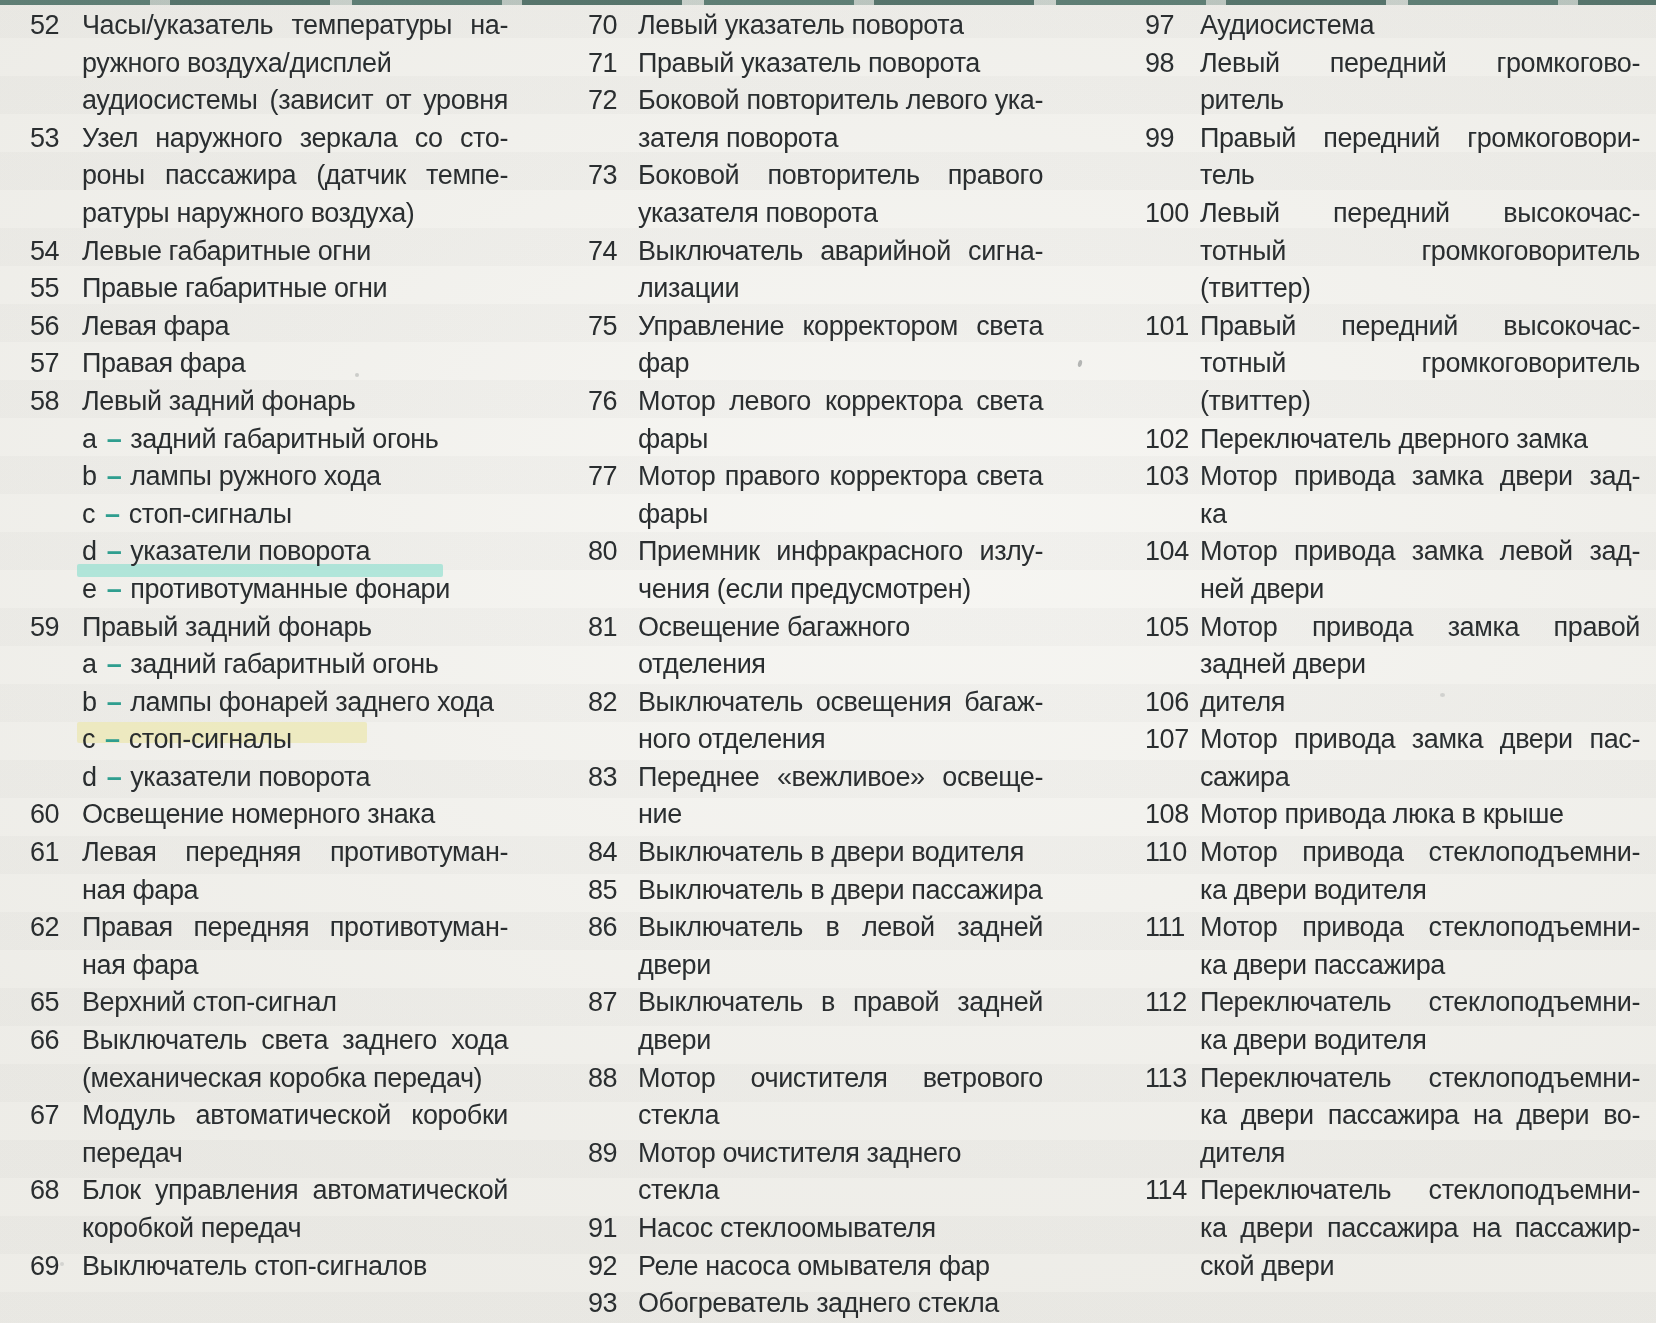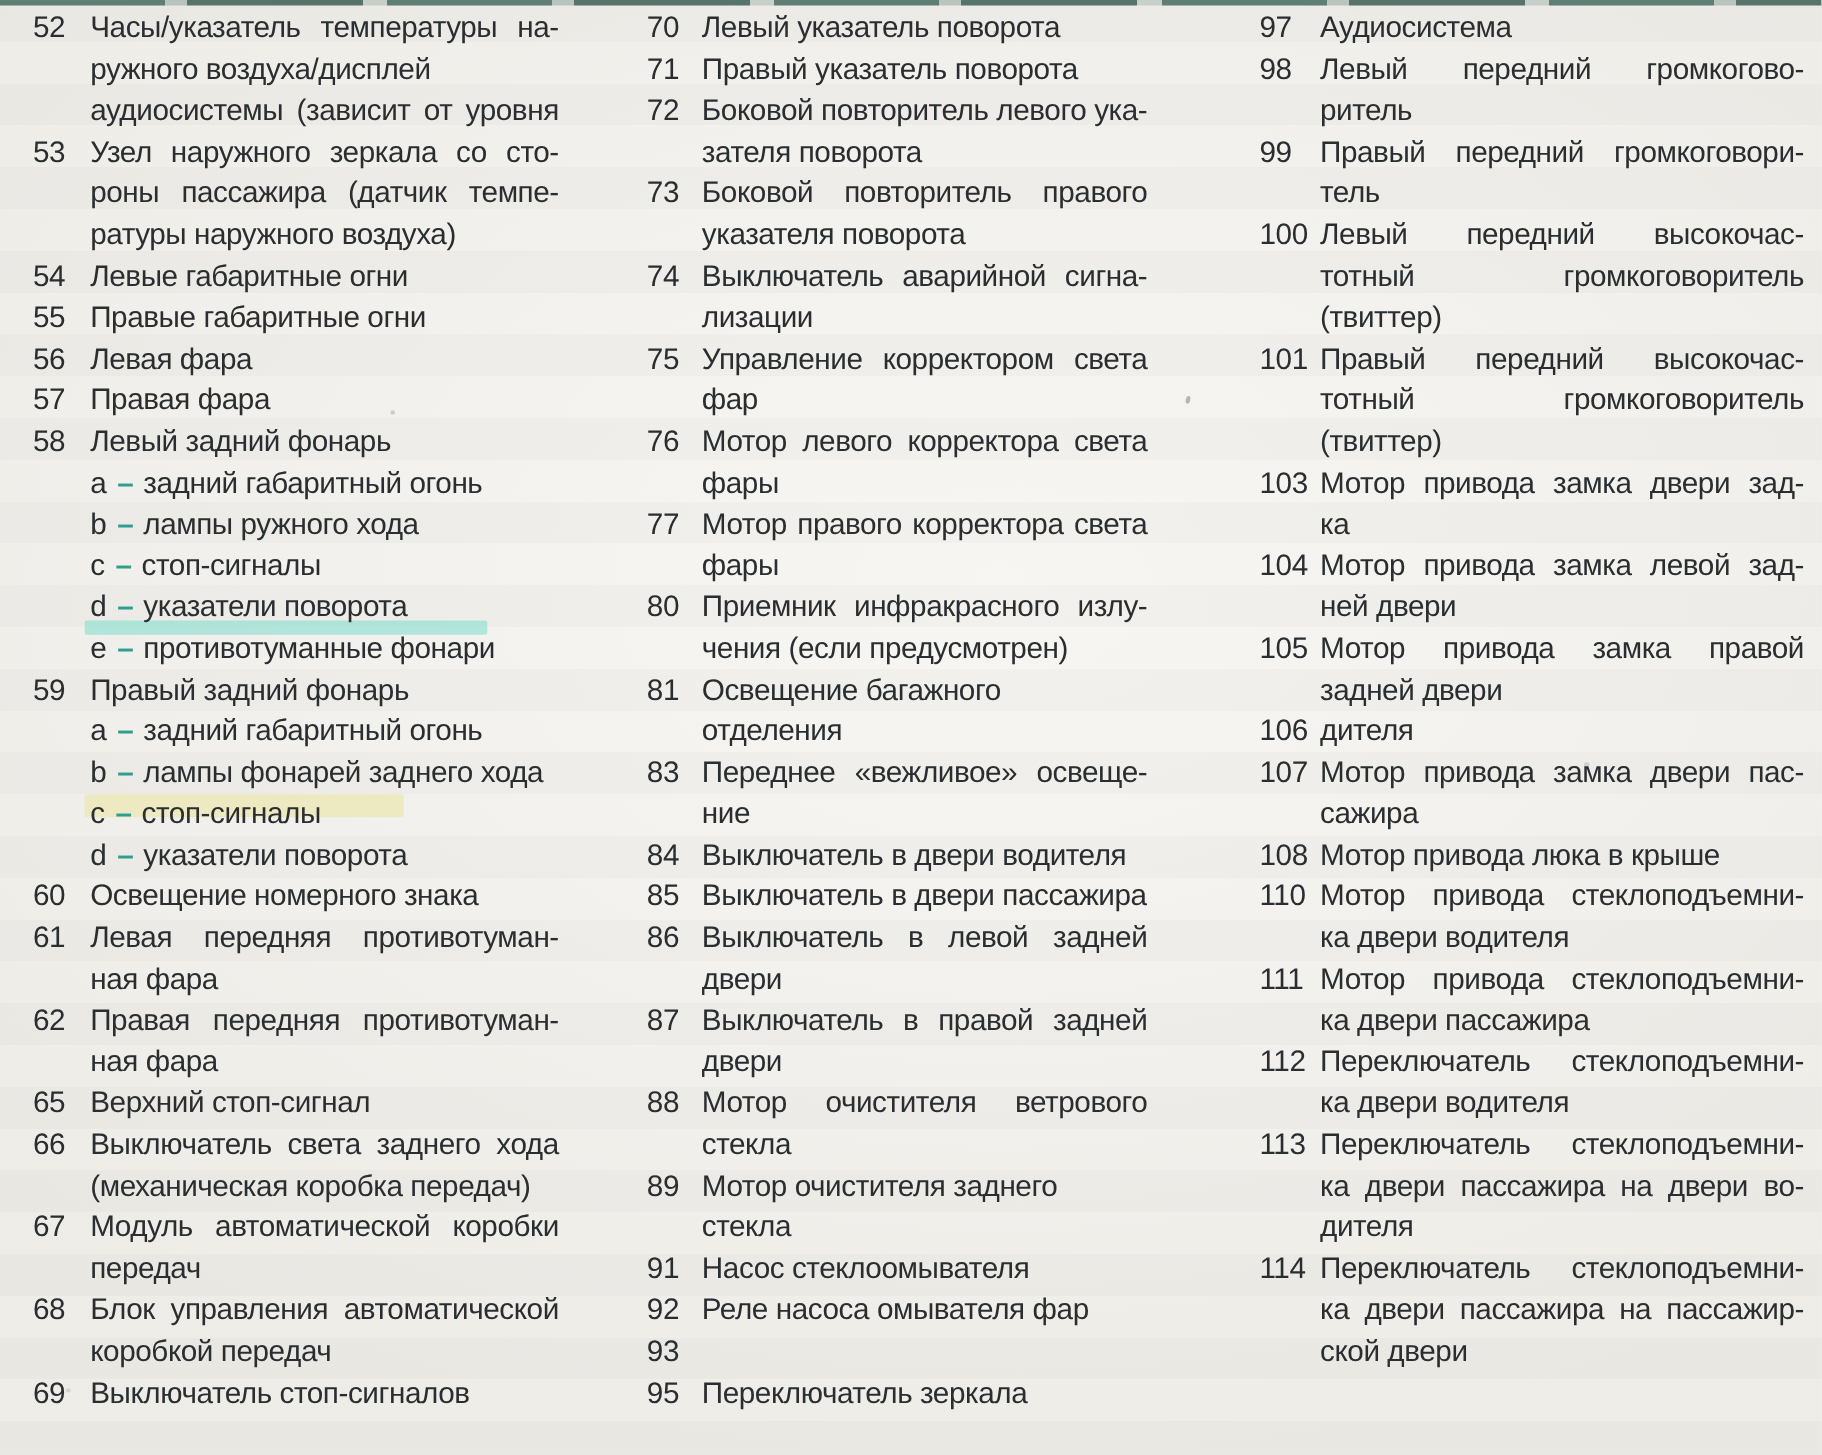--- a/index.html
+++ b/index.html
@@ -249,20 +249,27 @@
           <div class="ln">чения (если предусмотрен)</div>
         </div>
       </div>
       <div class="item">
         <div class="num">81</div>
         <div class="txt">
           <div class="ln">Освещение багажного отделения</div>
         </div>
       </div>
       <div class="item">
+        <div class="num">82</div>
+        <div class="txt">
+          <div class="ln fill">Выключатель освещения багаж-</div>
+          <div class="ln">ного отделения</div>
+        </div>
+      </div>
+      <div class="item">
         <div class="num">83</div>
         <div class="txt">
           <div class="ln fill">Переднее «вежливое» освеще-</div>
           <div class="ln">ние</div>
         </div>
       </div>
       <div class="item">
         <div class="num">84</div>
         <div class="txt">
           <div class="ln">Выключатель в двери водителя</div>
@@ -308,20 +315,23 @@
         </div>
       </div>
       <div class="item">
         <div class="num">92</div>
         <div class="txt">
           <div class="ln">Реле насоса омывателя фар</div>
         </div>
       </div>
       <div class="item">
         <div class="num">93</div>
+        <div class="txt">
+          <div class="ln">Обогреватель заднего стекла</div>
+        </div>
       </div>
       <div class="item">
         <div class="num">95</div>
         <div class="txt">
           <div class="ln">Переключатель зеркала</div>
         </div>
       </div>
     </div>
     <div class="col col3">
       <div class="item">
@@ -351,20 +361,26 @@
           <div class="ln fill">тотный громкоговоритель</div>
           <div class="ln">(твиттер)</div>
         </div>
       </div>
       <div class="item">
         <div class="num">101</div>
         <div class="txt">
           <div class="ln fill">Правый передний высокочас-</div>
           <div class="ln fill">тотный громкоговоритель</div>
           <div class="ln">(твиттер)</div>
+        </div>
+      </div>
+      <div class="item">
+        <div class="num">102</div>
+        <div class="txt">
+          <div class="ln">Переключатель дверного замка</div>
         </div>
       </div>
       <div class="item">
         <div class="num">103</div>
         <div class="txt">
           <div class="ln fill">Мотор привода замка двери зад-</div>
           <div class="ln">ка</div>
         </div>
       </div>
       <div class="item">

